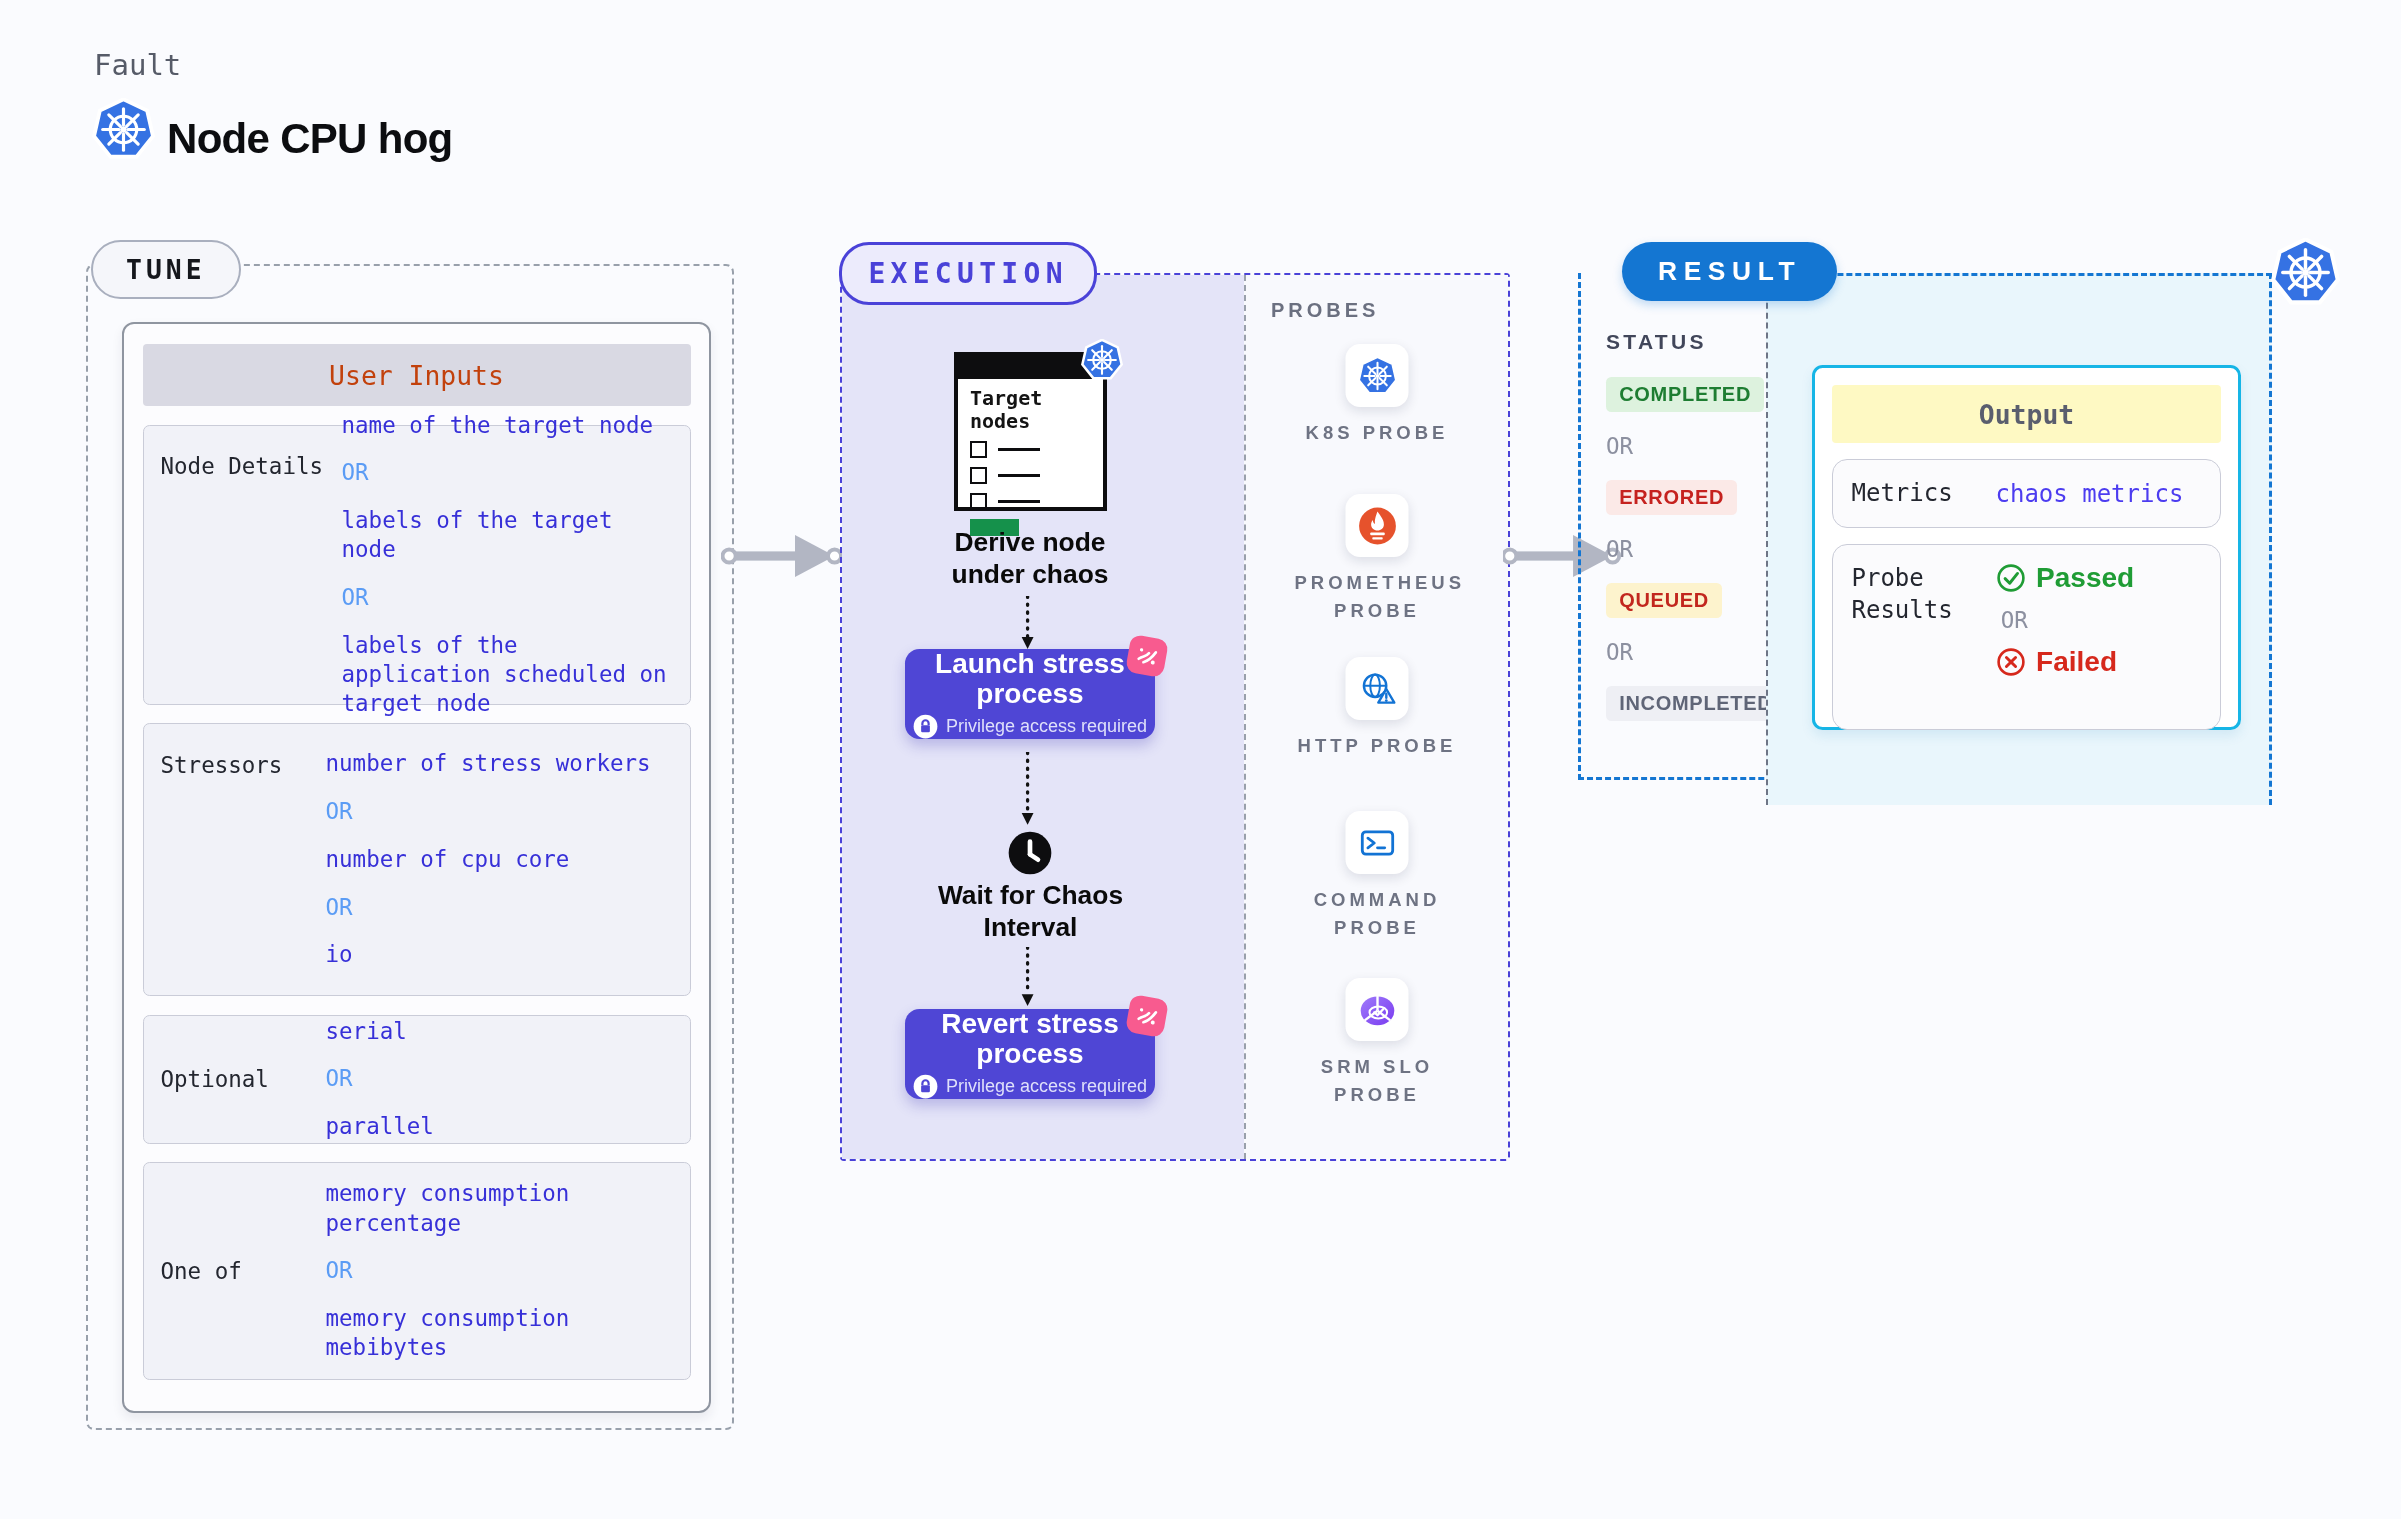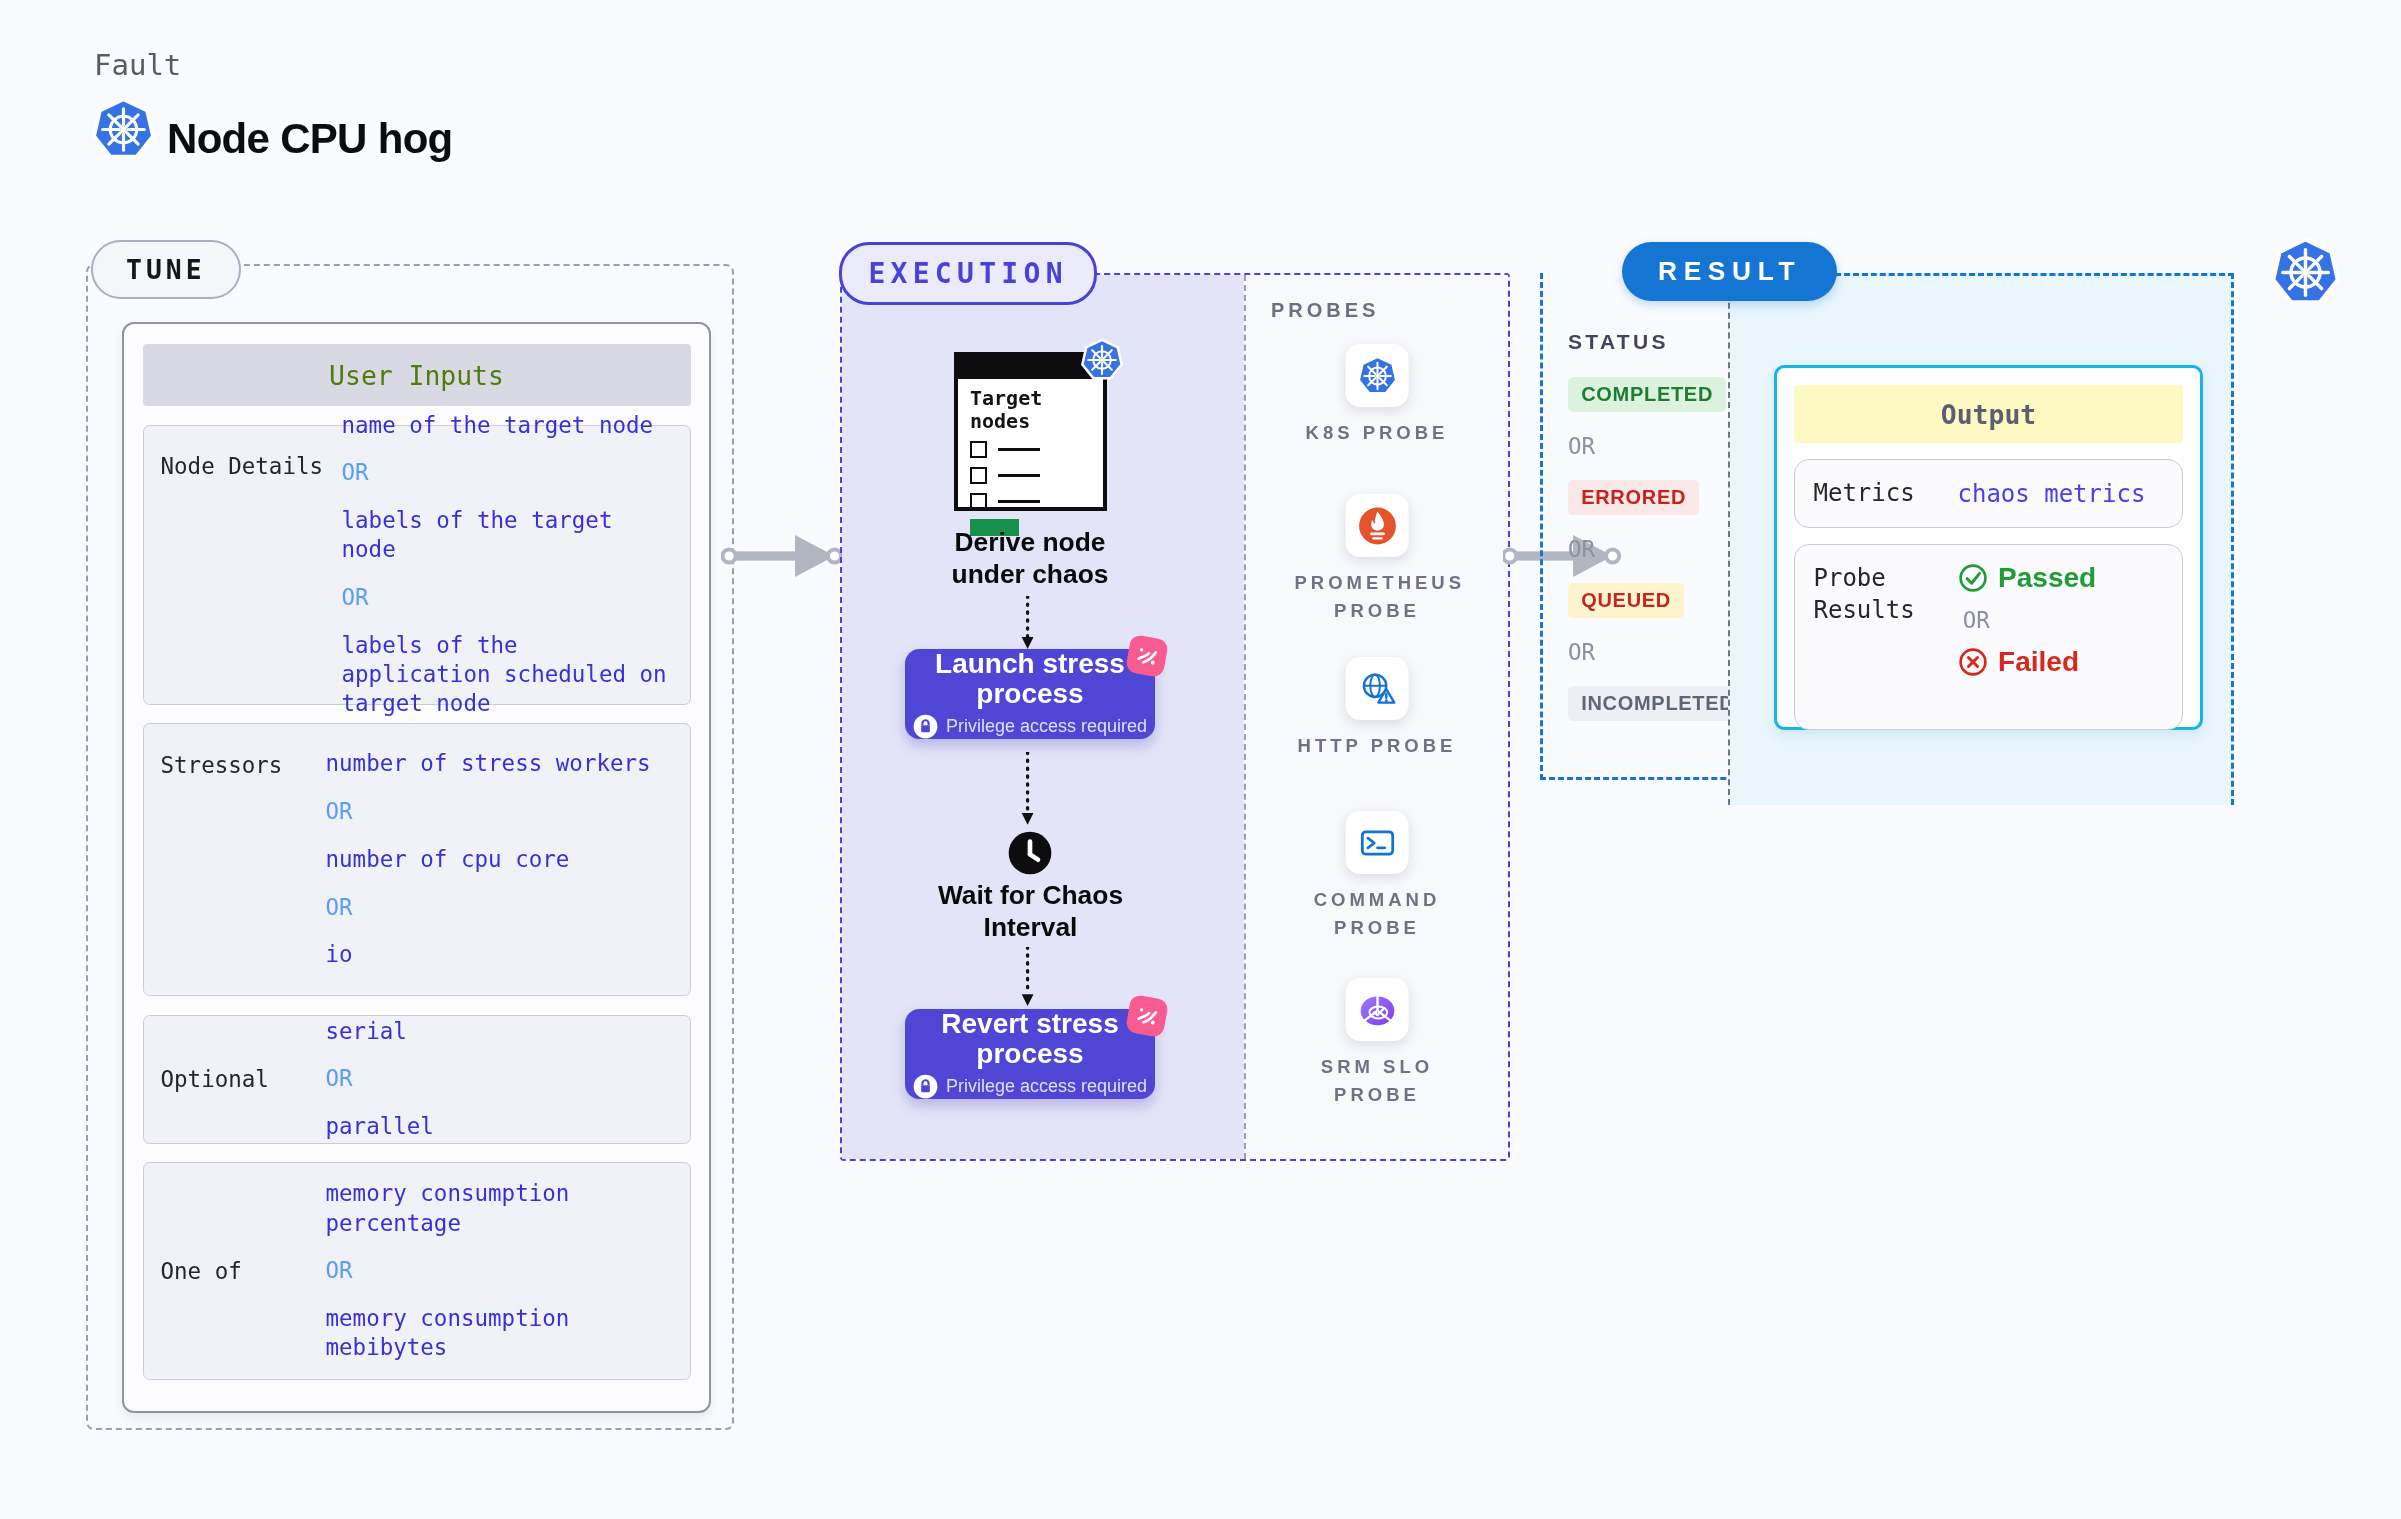--- a/index.html
+++ b/index.html
@@ -25,21 +25,21 @@
   .result-badge{left:1622px;top:242px;height:59px;padding:0 36px;background:#1476d2;
     color:#ffffff;font-size:26.4px;letter-spacing:6.6px;box-shadow:0 4px 9.2px rgba(20,118,210,.25);}
 
   
   .tune-panel{position:absolute;left:86px;top:264px;width:644px;height:1162px;
     border:2.6px dashed #98a0ab;border-radius:8px;}
   .ui-card{position:absolute;left:122px;top:322px;width:589px;height:1091px;background:#fcfcfe;
     border:2.6px solid #8f95a0;border-radius:12px;padding:20px 18.5px;box-sizing:border-box;
     box-shadow:0 5.3px 10.6px rgba(40,44,60,.08);}
   .ui-header{height:62px;background:#d9d9e3;border-radius:4px;display:flex;align-items:center;
-    justify-content:center;font-family:"DejaVu Sans Mono",monospace;font-size:26.4px;color:#4d7c0f;}
+    justify-content:center;font-family:"DejaVu Sans Mono",monospace;font-size:26.4px;color:#c2410c;}
   .ui-row{background:#f1f2f8;border:1.3px solid #caccd8;border-radius:6.6px;display:flex;
     padding:22.5px 17px;box-sizing:border-box;margin-top:18.5px;}
   .ui-row-label{width:165px;flex:0 0 165px;font-family:"DejaVu Sans Mono",monospace;
     font-size:22.5px;color:#23262f;padding-top:5.3px;}
   .ui-row.centered .ui-row-label{align-self:center;padding-top:0;}
   .ui-opts{flex:1;display:flex;flex-direction:column;gap:18.5px;justify-content:center;
     font-family:"DejaVu Sans Mono",monospace;font-size:22.5px;line-height:1.3;color:#3730d8;}
   .or-blue{color:#5b9cf5;}
   .or-grey{color:#8c90a0;font-family:"DejaVu Sans Mono",monospace;font-size:22.5px;}
   .h-nd{height:280px;gap:16px;} .h-st{height:273px;} .h-op{height:129px;} .h-on{height:218px;}
@@ -78,21 +78,21 @@
   .clock-wrap{position:absolute;left:166px;}
 
   .probe-item{position:absolute;left:50%;transform:translateX(-50%);display:flex;
     flex-direction:column;align-items:center;}
   .probe-card{width:63px;height:63px;background:#ffffff;border-radius:14.5px;
     box-shadow:0 4px 12px rgba(20,24,60,.12);display:flex;align-items:center;justify-content:center;}
   .probe-label{margin-top:12px;width:165px;text-align:center;font-size:18.5px;font-weight:bold;
     letter-spacing:4px;color:#6e7383;line-height:1.5;}
 
   
-  .result-outer{position:absolute;left:1540px;top:273px;width:691px;height:507px;
+  .result-outer{position:absolute;left:1578px;top:273px;width:691px;height:507px;
     border-left:3.3px dashed #1476d2;border-bottom:3.3px dashed #1476d2;box-sizing:border-box;}
   .status-col{position:absolute;left:25px;top:0;width:165px;}
   .status-title{position:absolute;left:0;top:57px;font-size:21px;font-weight:bold;
     letter-spacing:3.3px;color:#41465a;}
   .status-list{position:absolute;left:0;top:104px;display:flex;flex-direction:column;
     gap:21px;align-items:flex-start;}
   .sbadge{display:inline-block;padding:6px 13.2px;border-radius:5.3px;font-size:20px;
     font-weight:bold;letter-spacing:0.7px;white-space:nowrap;}
   .s-completed{color:#1e7d32;background:#ddf2de;}
   .s-errored{color:#c5221f;background:#fbe9e7;}

